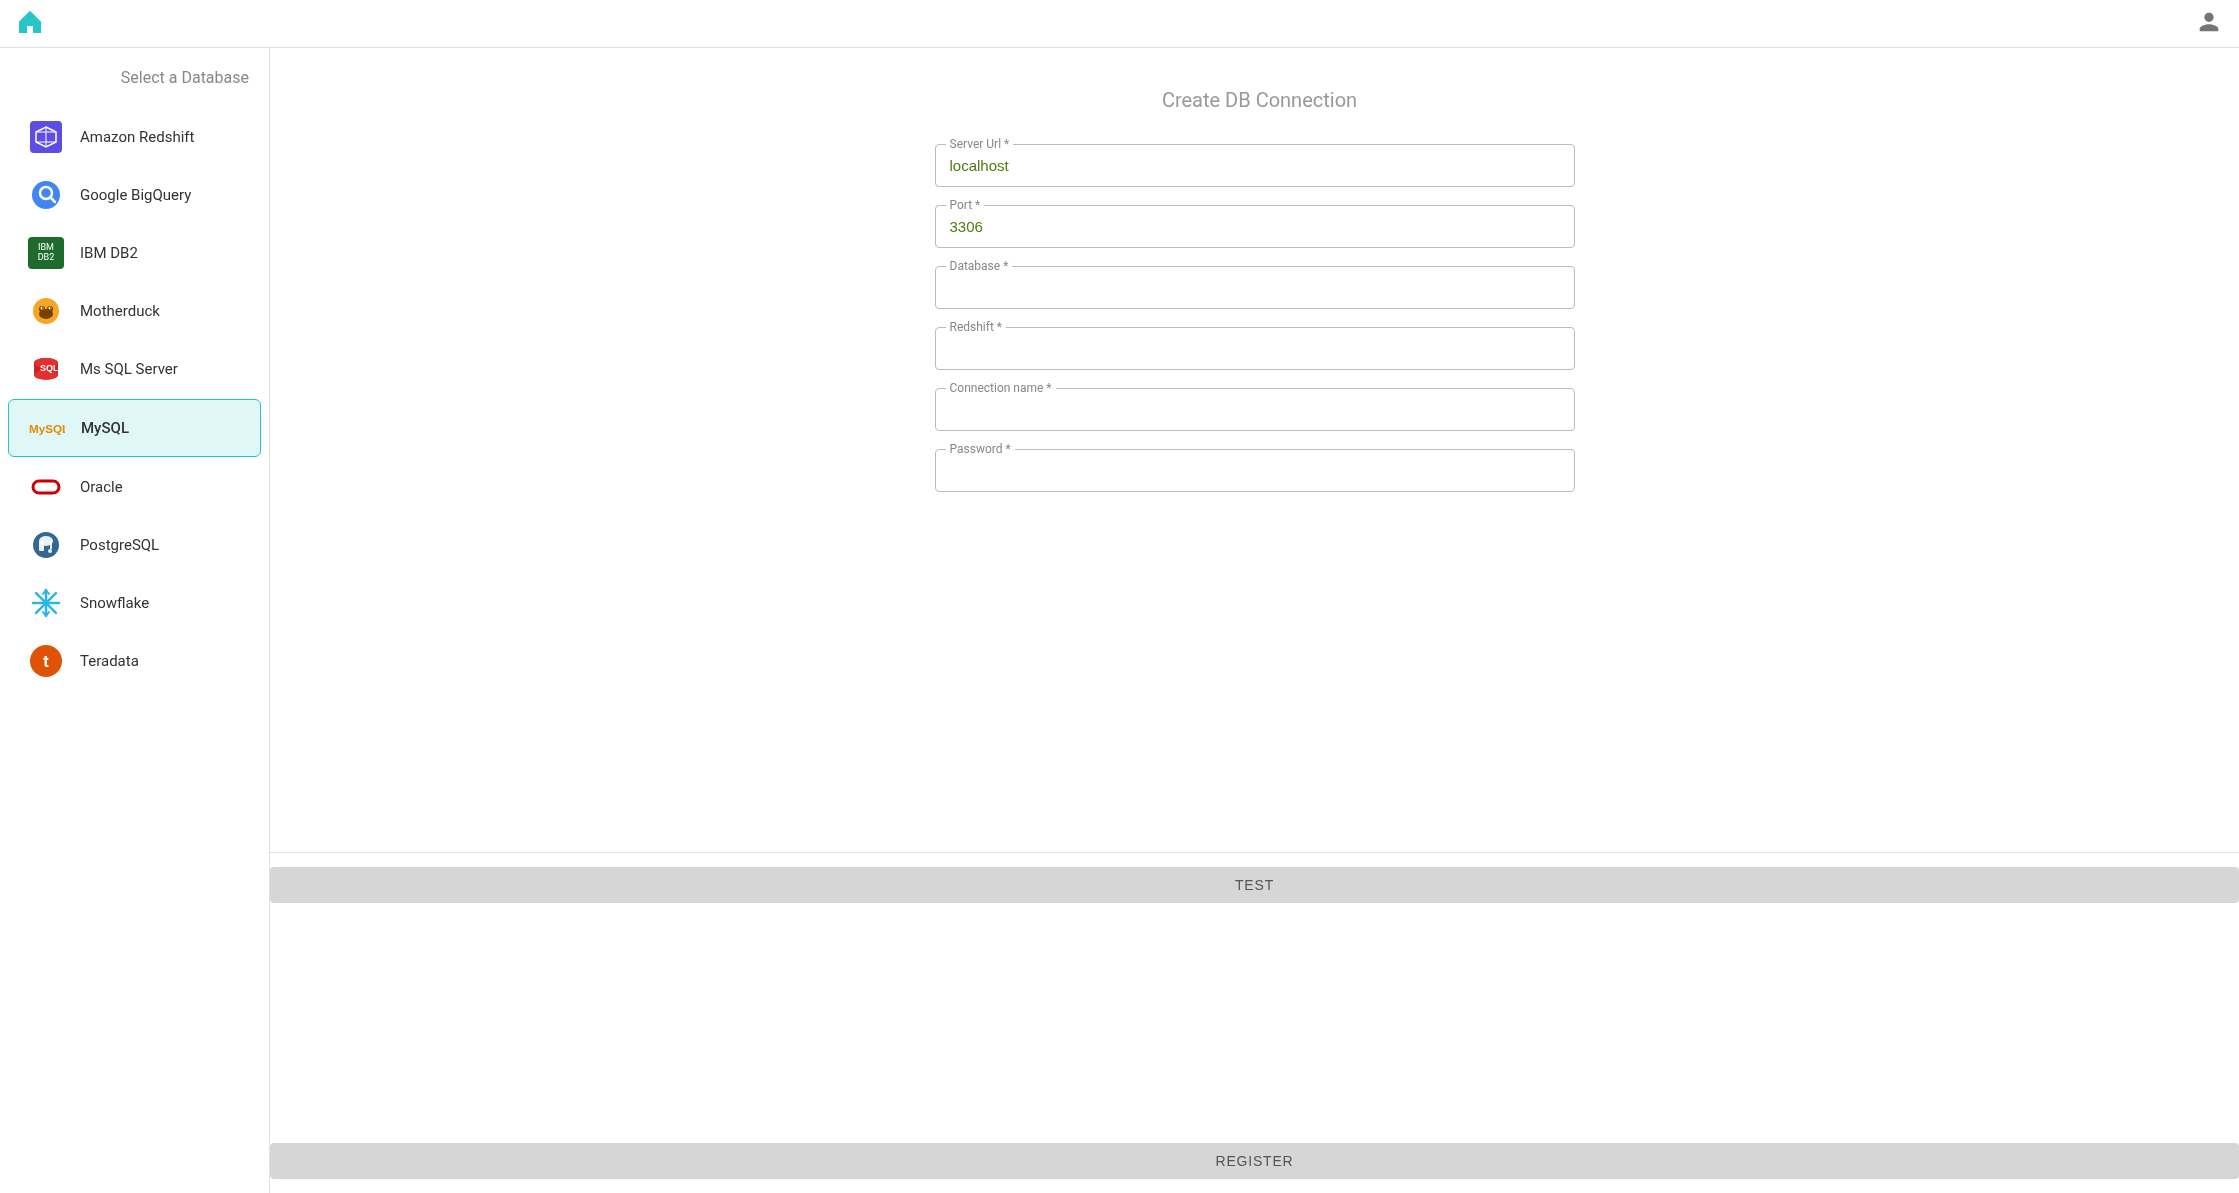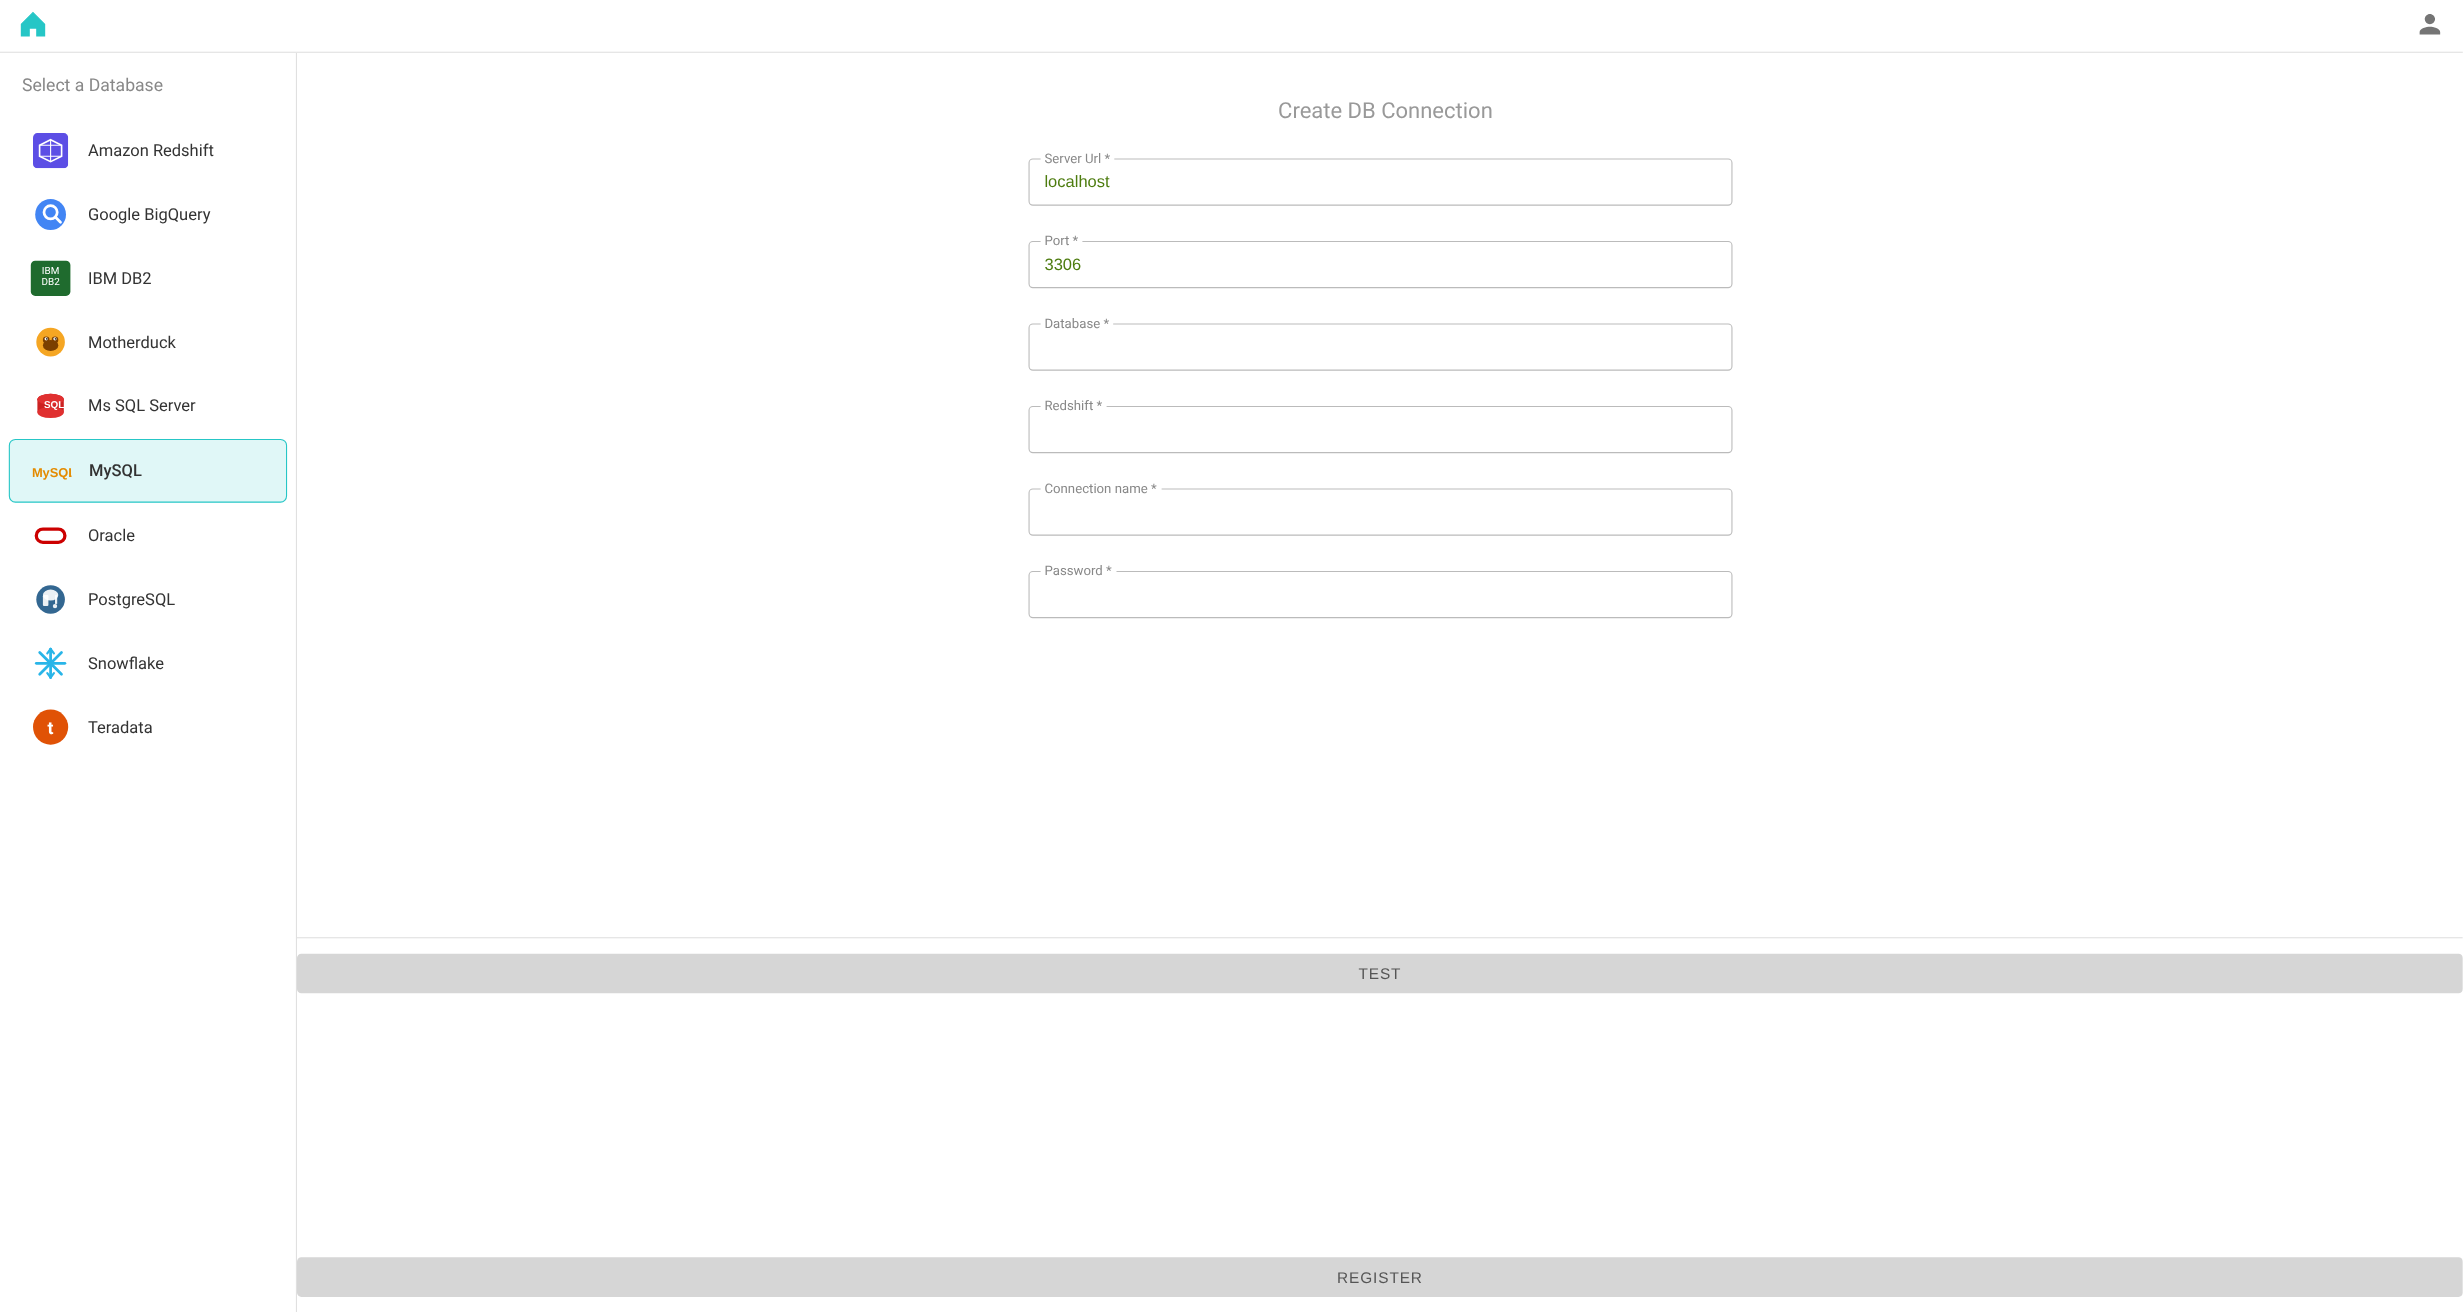--- a/index.html
+++ b/index.html
@@ -44,20 +44,21 @@
       border-right: 1px solid #e0e0e0;
       padding: 20px 0;
       overflow-y: auto;
       flex-shrink: 0;
     }
     .sidebar-title {
       font-size: 16px;
       color: #888;
       padding: 0 20px 20px 20px;
       font-weight: 400;
+      text-align: right;
     }
     .sidebar-item {
       display: flex;
       align-items: center;
       padding: 10px 20px;
       cursor: pointer;
       border-radius: 6px;
       margin: 2px 8px;
       transition: background 0.15s;
     }
@@ -106,21 +107,21 @@
       margin-bottom: 32px;
       align-self: center;
       margin-left: 10px;
     }
 
     .form-fields {
       width: 100%;
       max-width: 640px;
       display: flex;
       flex-direction: column;
-      gap: 32px;
+      gap: 18px;
     }
 
     .field-wrapper {
       position: relative;
       border: 1px solid #bbb;
       border-radius: 4px;
       padding: 8px 14px 8px 14px;
       background: #fff;
     }
     .field-label {

